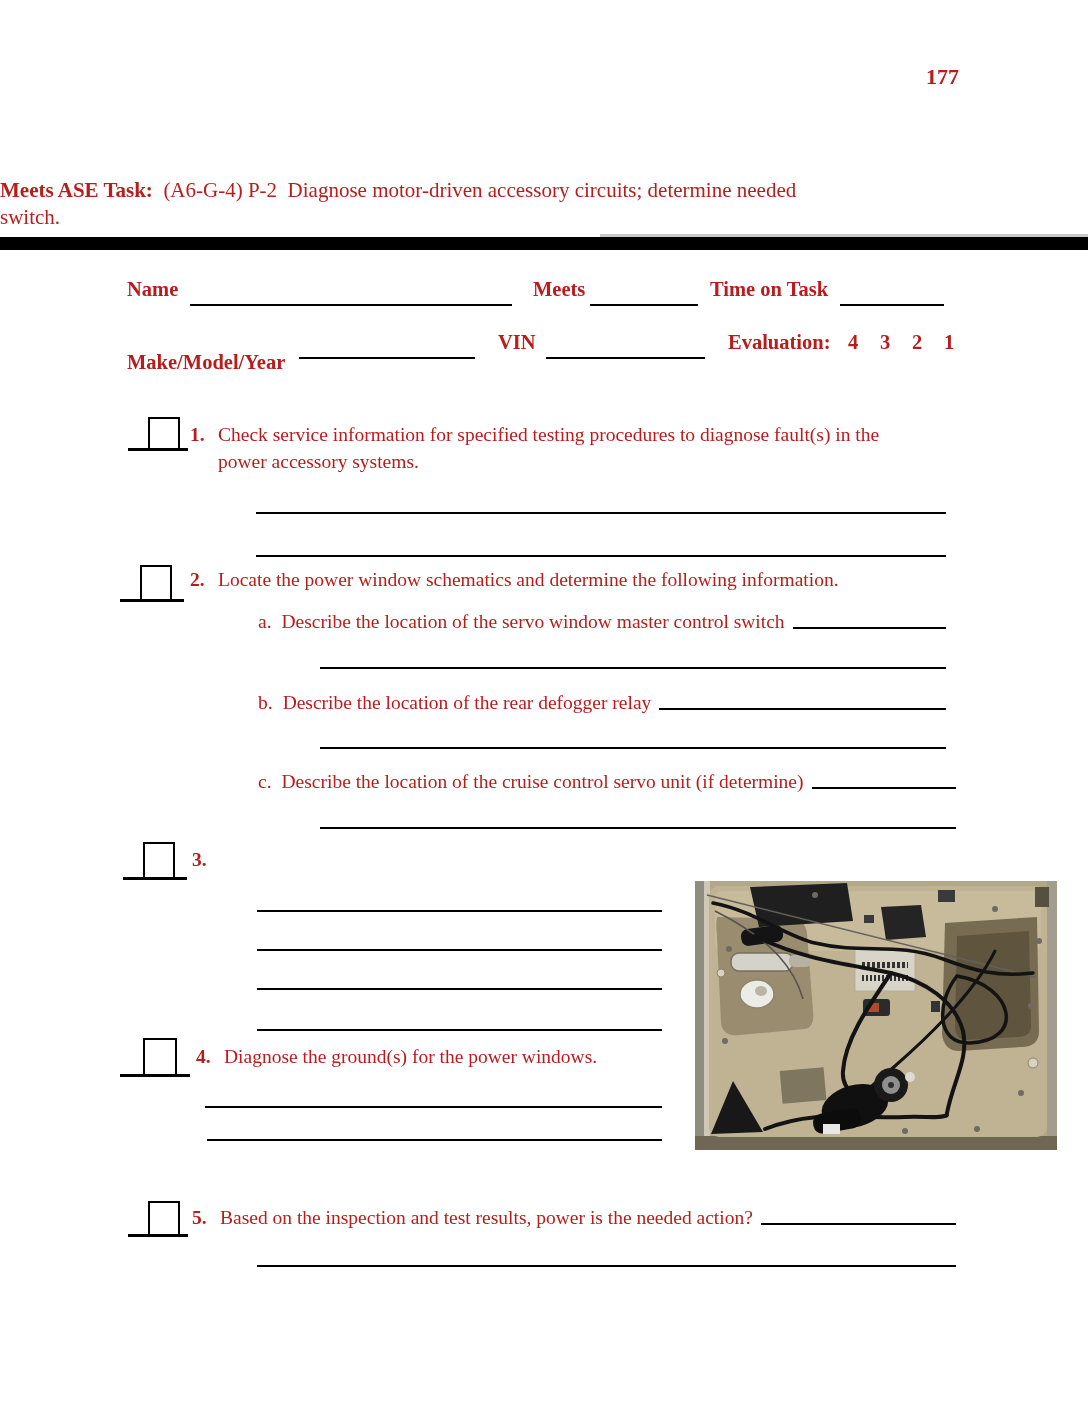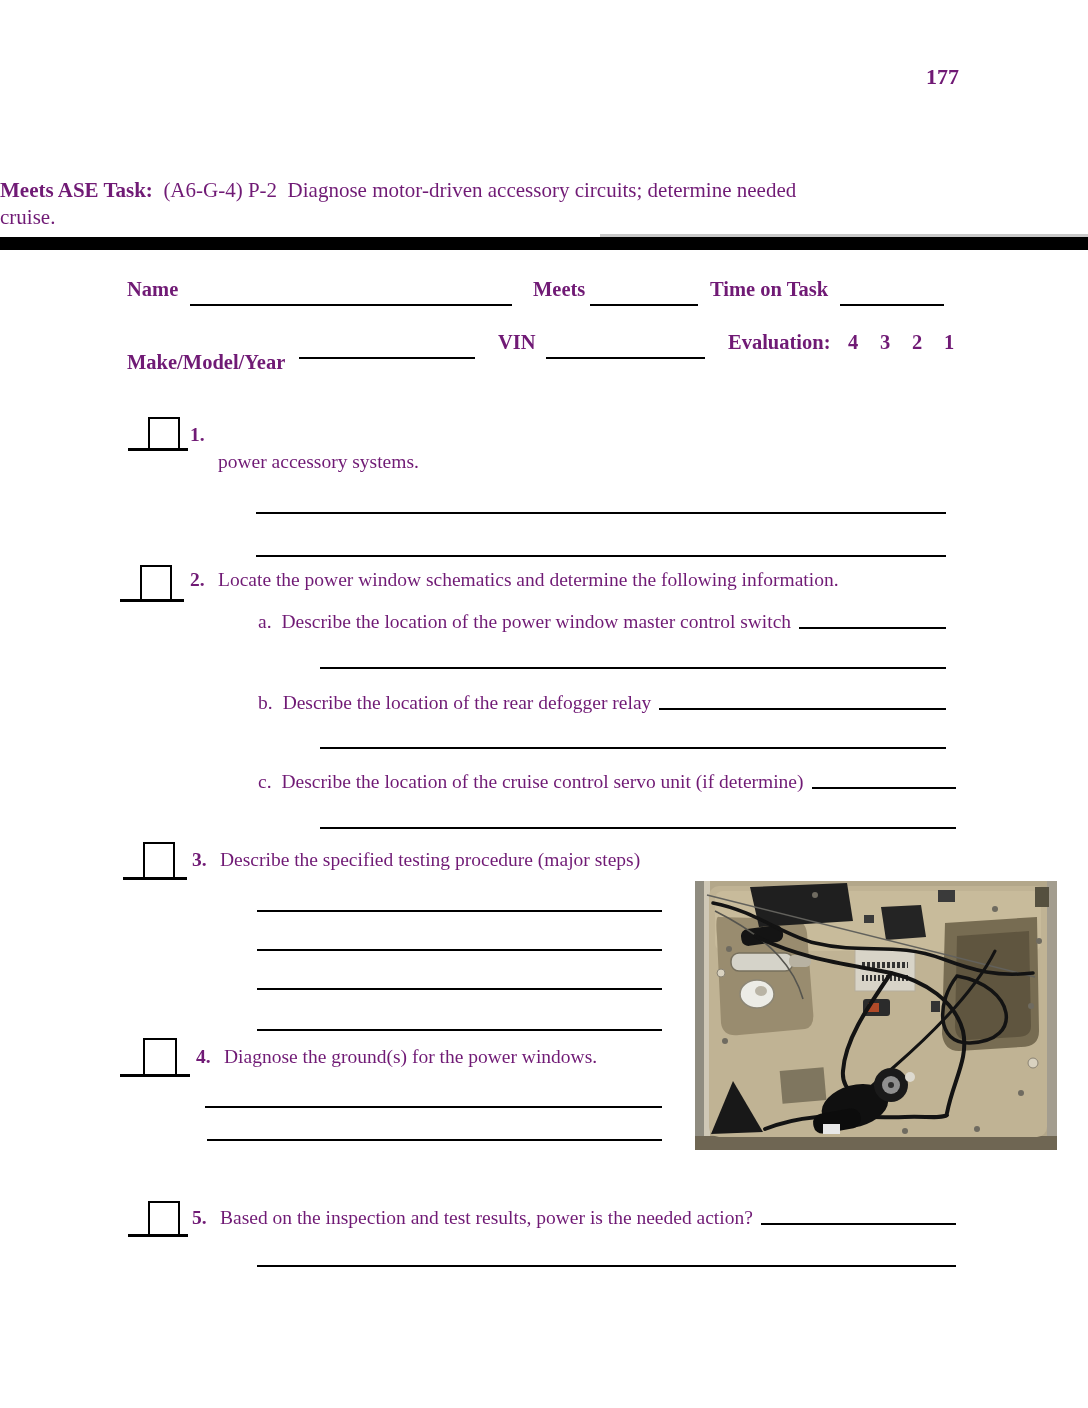--- a/index.html
+++ b/index.html
@@ -1,17 +1,17 @@
 <!DOCTYPE html>
 <html><head>
 <meta charset="utf-8">
 <style>
   html,body{margin:0;padding:0;background:#fff;}
   .page{position:relative;width:1088px;height:1408px;background:#ffffff;
-        font-family:"Liberation Serif","DejaVu Serif",serif;color:#701a75;overflow:hidden;}
+        font-family:"Liberation Serif","DejaVu Serif",serif;color:#b91c1c;overflow:hidden;}
   .abs{position:absolute;white-space:nowrap;}
   .b{font-weight:bold;}
   .title{width:100%;text-align:center;font-size:42px;font-weight:bold;letter-spacing:.5px;}
   .subtitle{width:100%;text-align:left;font-size:21px;}
   .pre{white-space:pre;}
   .body-text{font-size:19.5px;}
   .num{font-size:19.5px;font-weight:bold;}
   .blank{position:absolute;border-top:2px solid #000;height:0;}
   .flexline{position:absolute;display:flex;align-items:flex-end;}
   .flexline .fill{flex:1;border-bottom:2px solid #000;transform:translateY(-4px);margin-left:8px;min-width:40px;}
@@ -23,21 +23,21 @@
   .divider-hl{position:absolute;background:#c9c9c9;}
   svg{display:block;}
 </style>
 </head>
 <body>
 
 <div class="page">
 
   <div class="abs b" style="left:926px;top:64px;font-size:22px;">177</div>
   <div class="abs subtitle pre" style="left:0;top:178px;"><span class="b">Meets ASE Task:</span><span class="pre">  </span><span class="pre">(A6-G-4) P-2  Diagnose motor-driven accessory circuits; determine needed</span></div>
-  <div class="abs subtitle" style="left:0;top:205px;">cruise.</div>
+  <div class="abs subtitle" style="left:0;top:205px;">switch.</div>
 
   <div class="divider-hl" style="left:600px;top:234px;width:488px;height:3px;"></div>
   <div class="divider" style="top:237px;height:13px;"></div>
 
   <div class="abs b body-text" style="left:127px;top:278px;font-size:20.5px;">Name</div>
   <div class="blank" style="left:190px;top:304px;width:322px;"></div>
   <div class="abs b body-text" style="left:533px;top:278px;font-size:20.5px;">Meets</div>
   <div class="blank" style="left:590px;top:304px;width:108px;"></div>
   <div class="abs b body-text" style="left:710px;top:278px;font-size:20.5px;">Time on Task</div>
   <div class="blank" style="left:840px;top:304px;width:104px;"></div>
@@ -50,34 +50,35 @@
   <div class="abs b body-text" style="left:848px;top:331px;font-size:20.5px;">4</div>
   <div class="abs b body-text" style="left:880px;top:331px;font-size:20.5px;">3</div>
   <div class="abs b body-text" style="left:912px;top:331px;font-size:20.5px;">2</div>
   <div class="abs b body-text" style="left:944px;top:331px;font-size:20.5px;">1</div>
 
   <div class="cb" style="left:128px;top:417px;width:64px;height:34px;">
     <span class="tail" style="left:0;top:31px;width:60px;"></span>
     <span class="box" style="left:20px;top:0;width:28px;height:29px;"></span>
   </div>
   <div class="abs num" style="left:190px;top:424px;">1.</div>
+  <div class="abs body-text" style="left:218px;top:424px;">Check service information for specified testing procedures to diagnose fault(s) in the</div>
   <div class="abs body-text" style="left:218px;top:451px;">power accessory systems.</div>
   <div class="blank" style="left:256px;top:512px;width:690px;"></div>
   <div class="blank" style="left:256px;top:555px;width:690px;"></div>
 
   <div class="cb" style="left:120px;top:565px;width:68px;height:38px;">
     <span class="tail" style="left:0;top:34px;width:64px;"></span>
     <span class="box" style="left:20px;top:0;width:28px;height:32px;"></span>
   </div>
   <div class="abs num" style="left:190px;top:569px;">2.</div>
   <div class="abs body-text" style="left:218px;top:569px;">Locate the power window schematics and determine the following information.</div>
 
   <div class="flexline body-text" style="left:258px;top:611px;width:688px;">
     <span class="txt">a.</span>
-    <span class="txt" style="margin-left:10px;">Describe the location of the power window master control switch</span>
+    <span class="txt" style="margin-left:10px;">Describe the location of the servo window master control switch</span>
     <span class="fill"></span>
   </div>
   <div class="blank" style="left:320px;top:667px;width:626px;"></div>
 
   <div class="flexline body-text" style="left:258px;top:692px;width:688px;">
     <span class="txt">b.</span>
     <span class="txt" style="margin-left:10px;">Describe the location of the rear defogger relay</span>
     <span class="fill"></span>
   </div>
   <div class="blank" style="left:320px;top:747px;width:626px;"></div>
@@ -87,21 +88,20 @@
     <span class="txt" style="margin-left:10px;">Describe the location of the cruise control servo unit (if determine)</span>
     <span class="fill"></span>
   </div>
   <div class="blank" style="left:320px;top:827px;width:636px;"></div>
 
   <div class="cb" style="left:123px;top:842px;width:68px;height:40px;">
     <span class="tail" style="left:0;top:35px;width:64px;"></span>
     <span class="box" style="left:20px;top:0;width:28px;height:33px;"></span>
   </div>
   <div class="abs num" style="left:192px;top:849px;">3.</div>
-  <div class="abs body-text" style="left:220px;top:849px;">Describe the specified testing procedure (major steps)</div>
   <div class="blank" style="left:257px;top:910px;width:405px;"></div>
   <div class="blank" style="left:257px;top:949px;width:405px;"></div>
   <div class="blank" style="left:257px;top:988px;width:405px;"></div>
   <div class="blank" style="left:257px;top:1029px;width:405px;"></div>
 
   <div class="cb" style="left:120px;top:1038px;width:74px;height:42px;">
     <span class="tail" style="left:0;top:36px;width:70px;"></span>
     <span class="box" style="left:23px;top:0;width:30px;height:34px;"></span>
   </div>
   <div class="abs num" style="left:196px;top:1046px;">4.</div>

